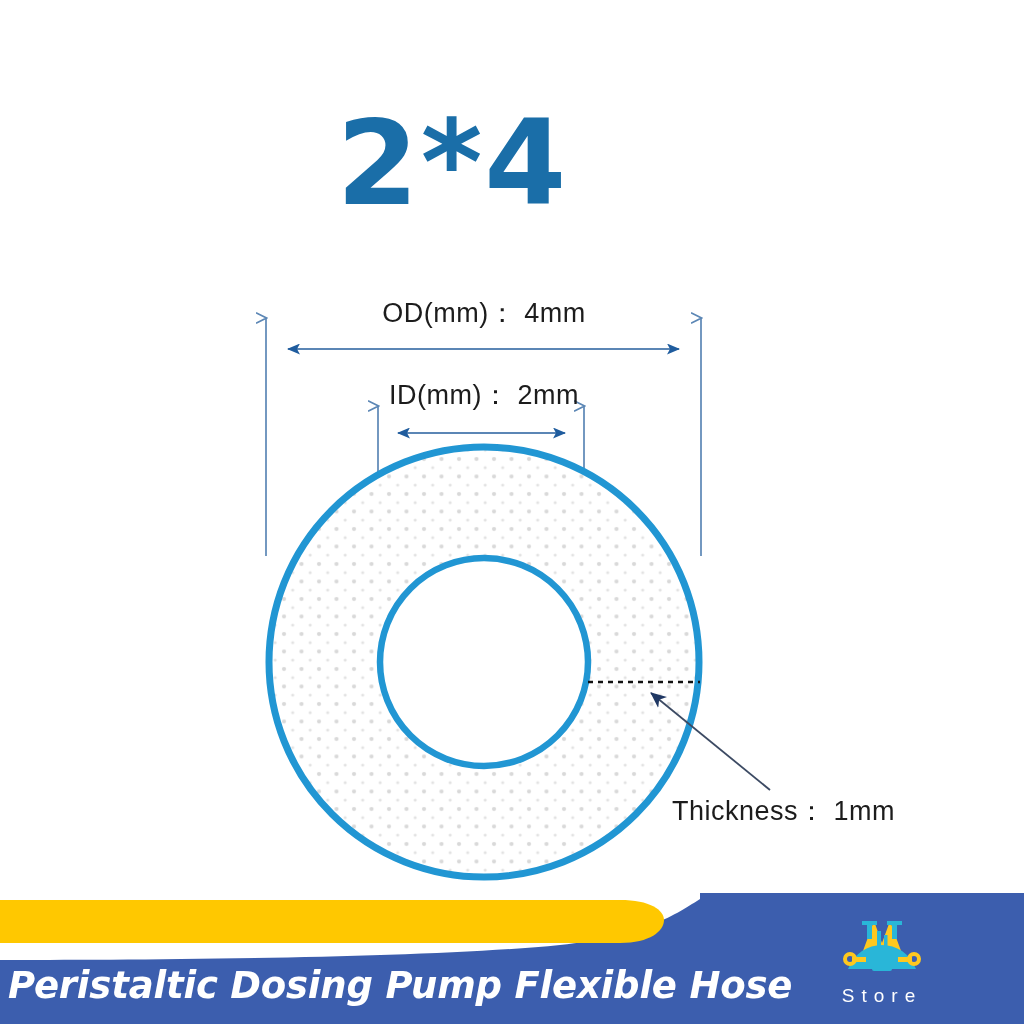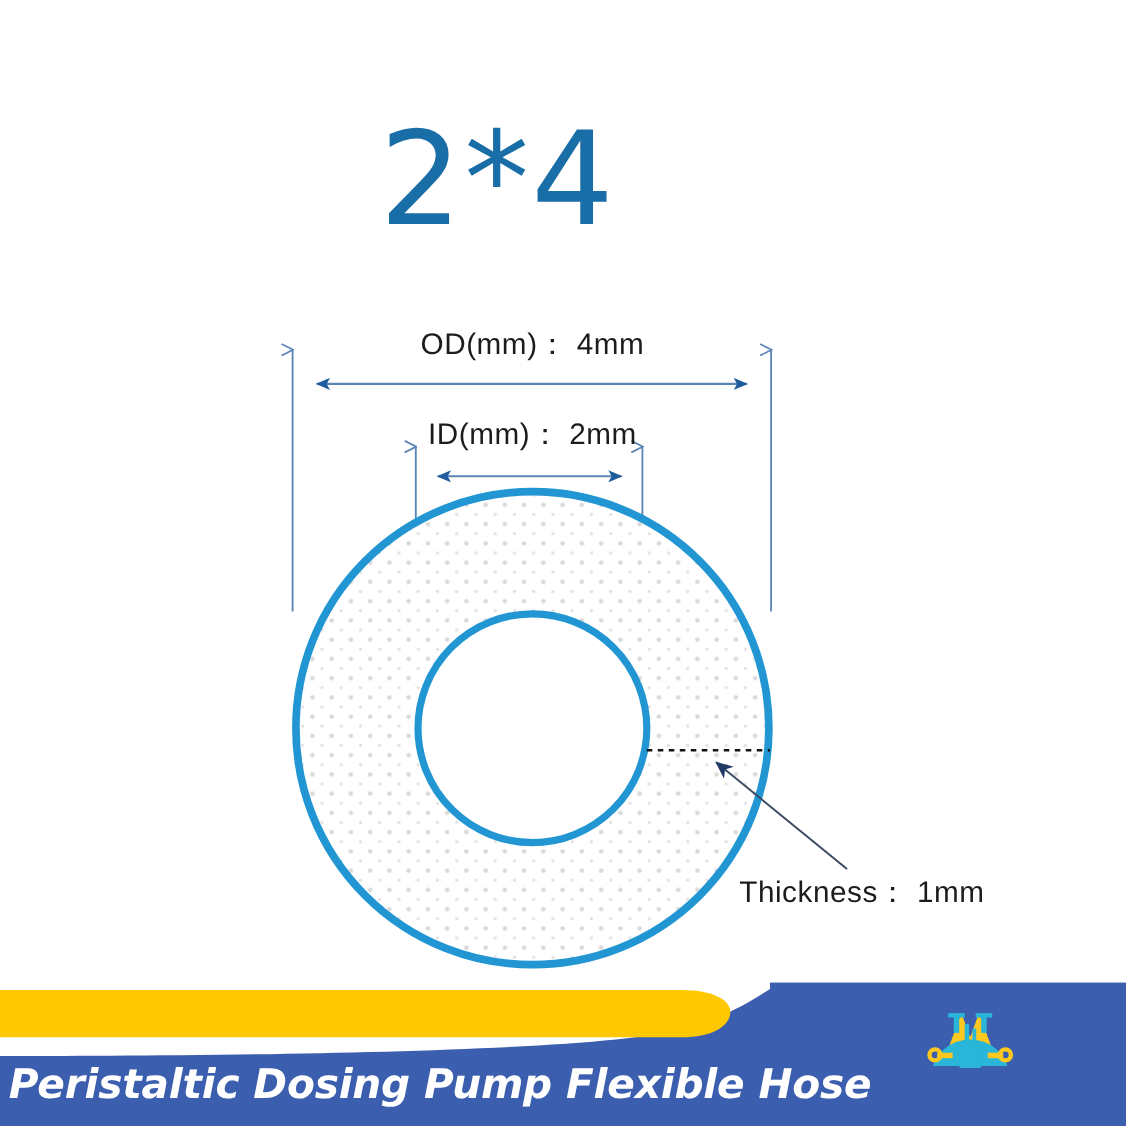--- a/index.html
+++ b/index.html
@@ -25,21 +25,21 @@
   }
 
   
   .title {
     position: absolute;
     left: 0;
     top: 104px;
     width: 905px;
     text-align: center;
     font-family: "DejaVu Sans", "Liberation Sans", sans-serif;
-    font-weight: 400;
+    font-weight: 700;
     font-size: 118px;
     line-height: 1;
     letter-spacing: 2px;
     color: #1a6ea8;
     user-select: none;
   }
 
   
   #diagram {
     position: absolute;
@@ -229,16 +229,17 @@
         <rect x="28" y="14" width="15" height="4" fill="#29b6d8"></rect>
         <rect x="53" y="14" width="15" height="4" fill="#29b6d8"></rect>
         <rect x="18" y="50" width="14" height="5" fill="#ffc81e"></rect>
         <rect x="64" y="50" width="14" height="5" fill="#ffc81e"></rect>
         <circle cx="16" cy="52" r="5" fill="none" stroke="#ffc81e" stroke-width="4"></circle>
         <circle cx="80" cy="52" r="5" fill="none" stroke="#ffc81e" stroke-width="4"></circle>
         <rect x="26" y="58" width="10" height="4" fill="#29b6d8"></rect>
         <rect x="60" y="58" width="10" height="4" fill="#29b6d8"></rect>
       </svg>
 
+      <div class="logo-sub">Store</div>
     </div>
   </div>
 
 </div>
 
 </body></html>

